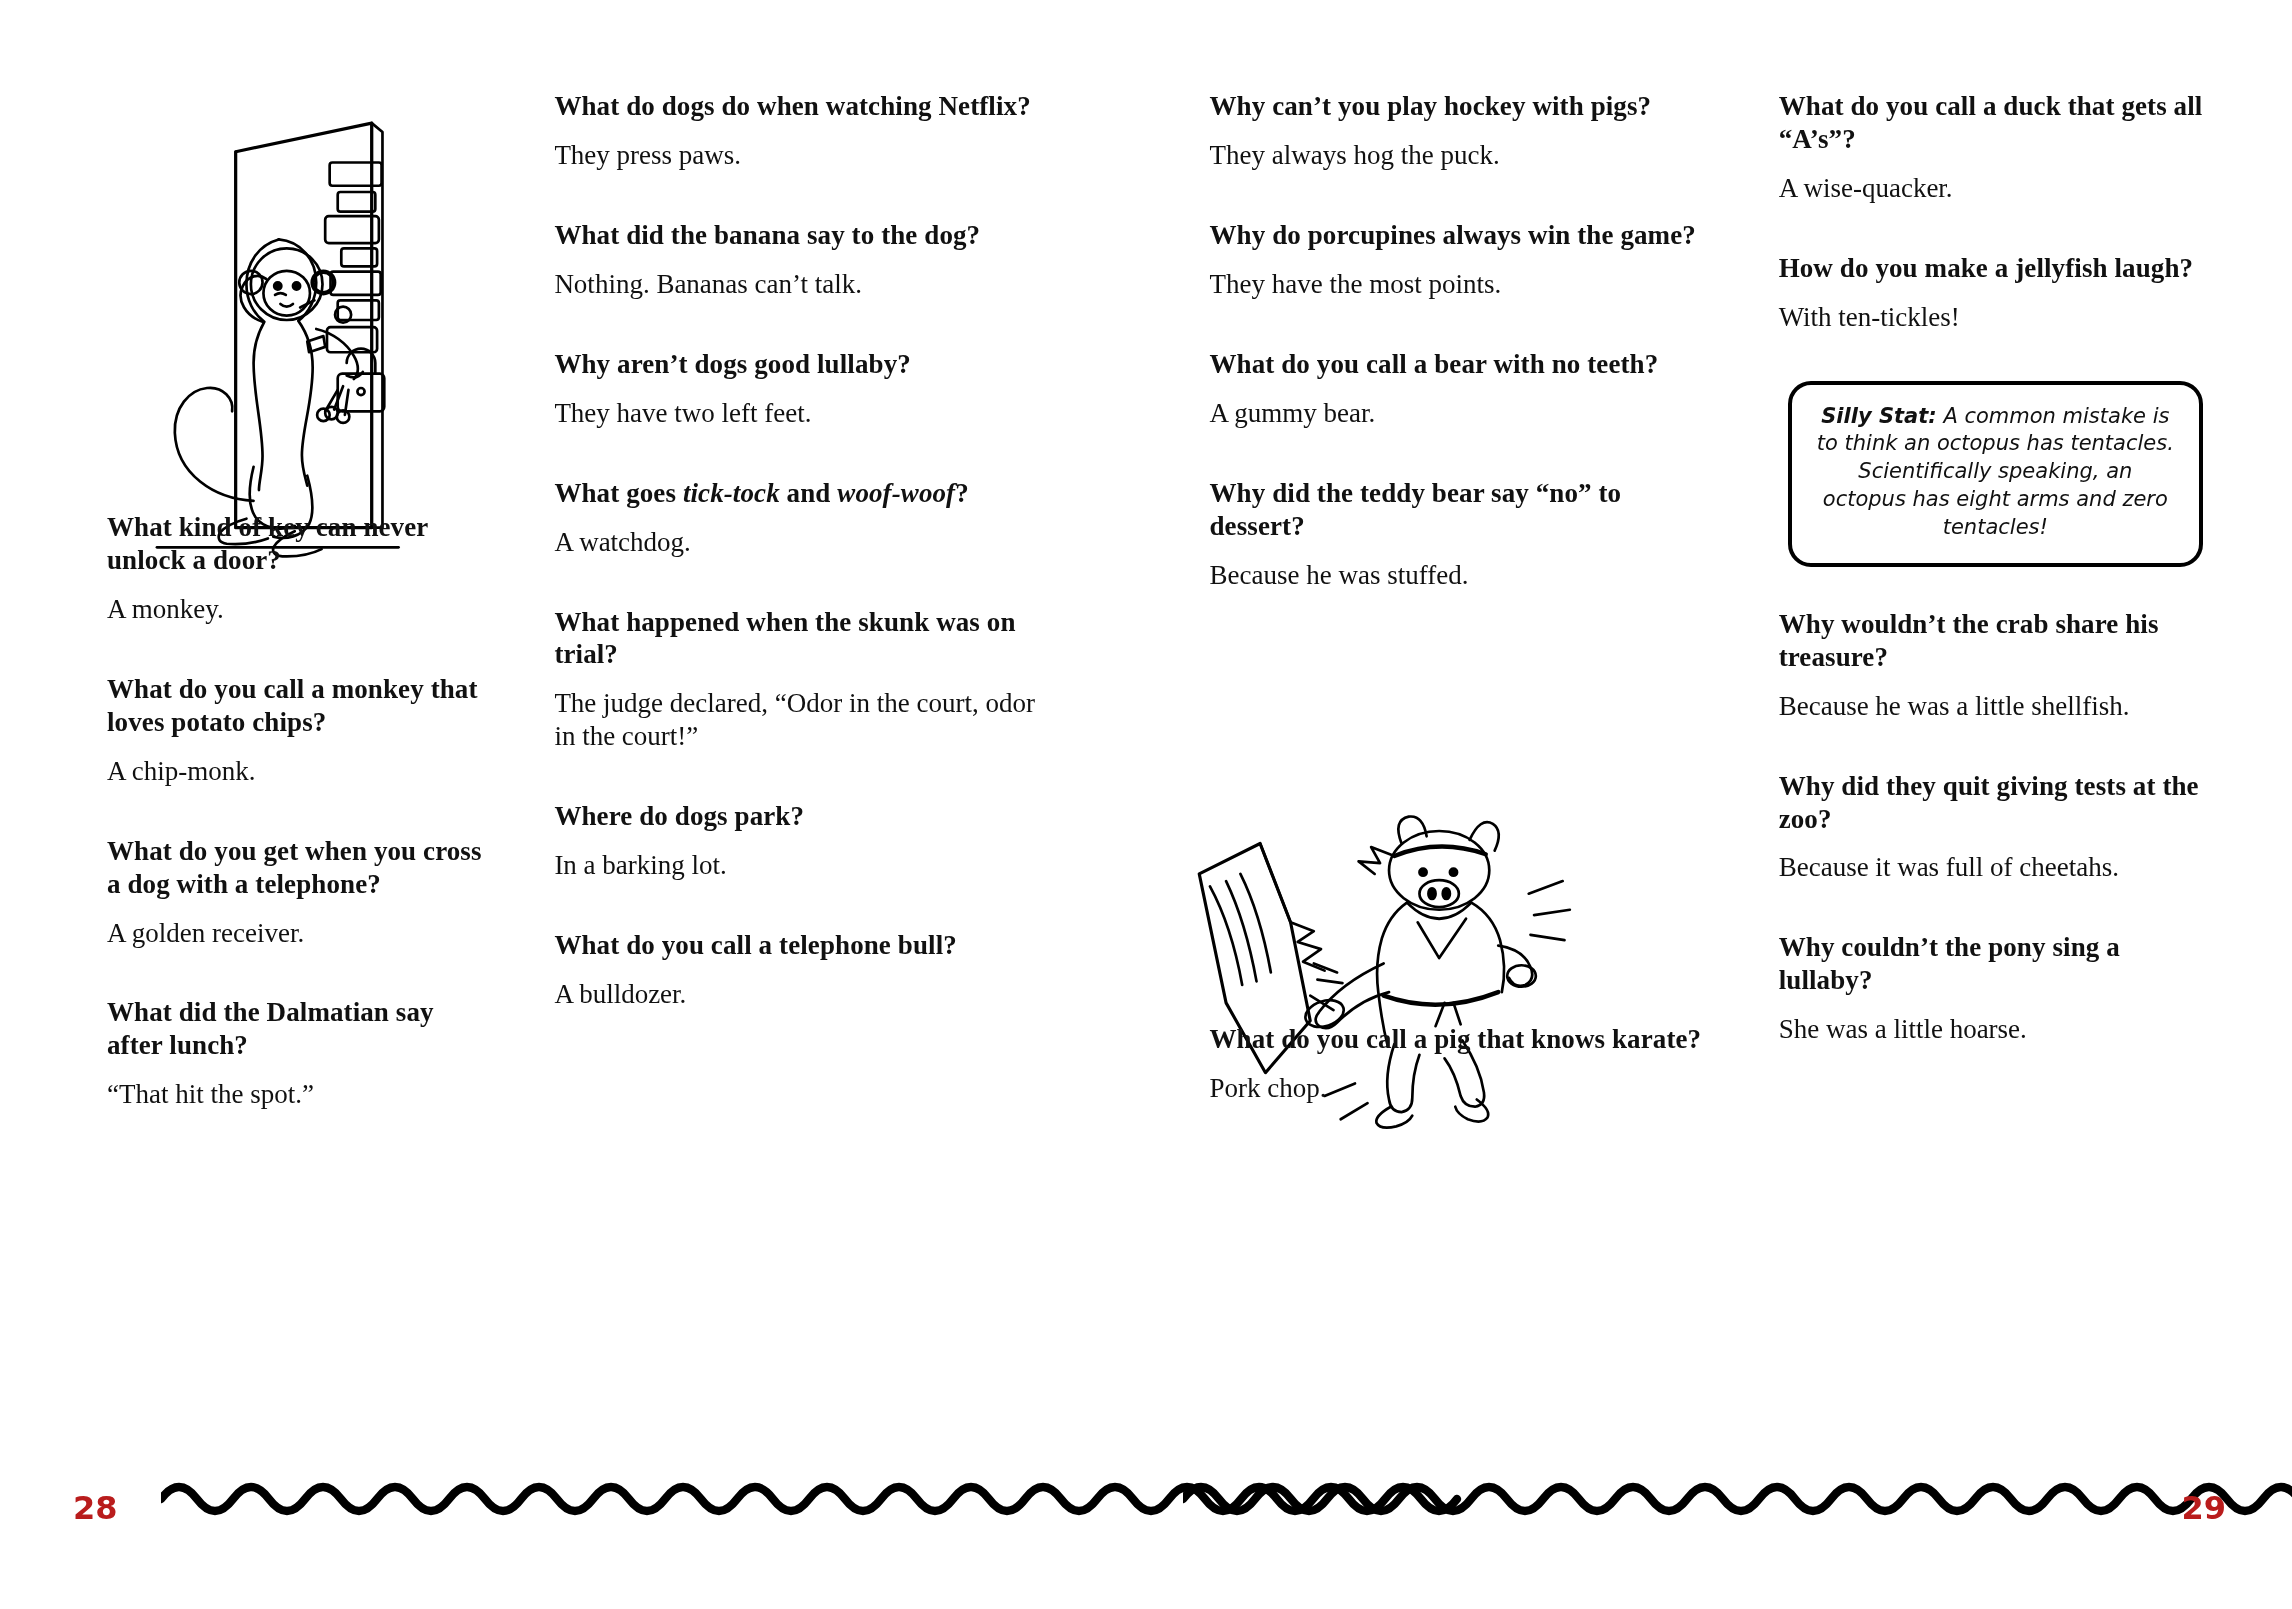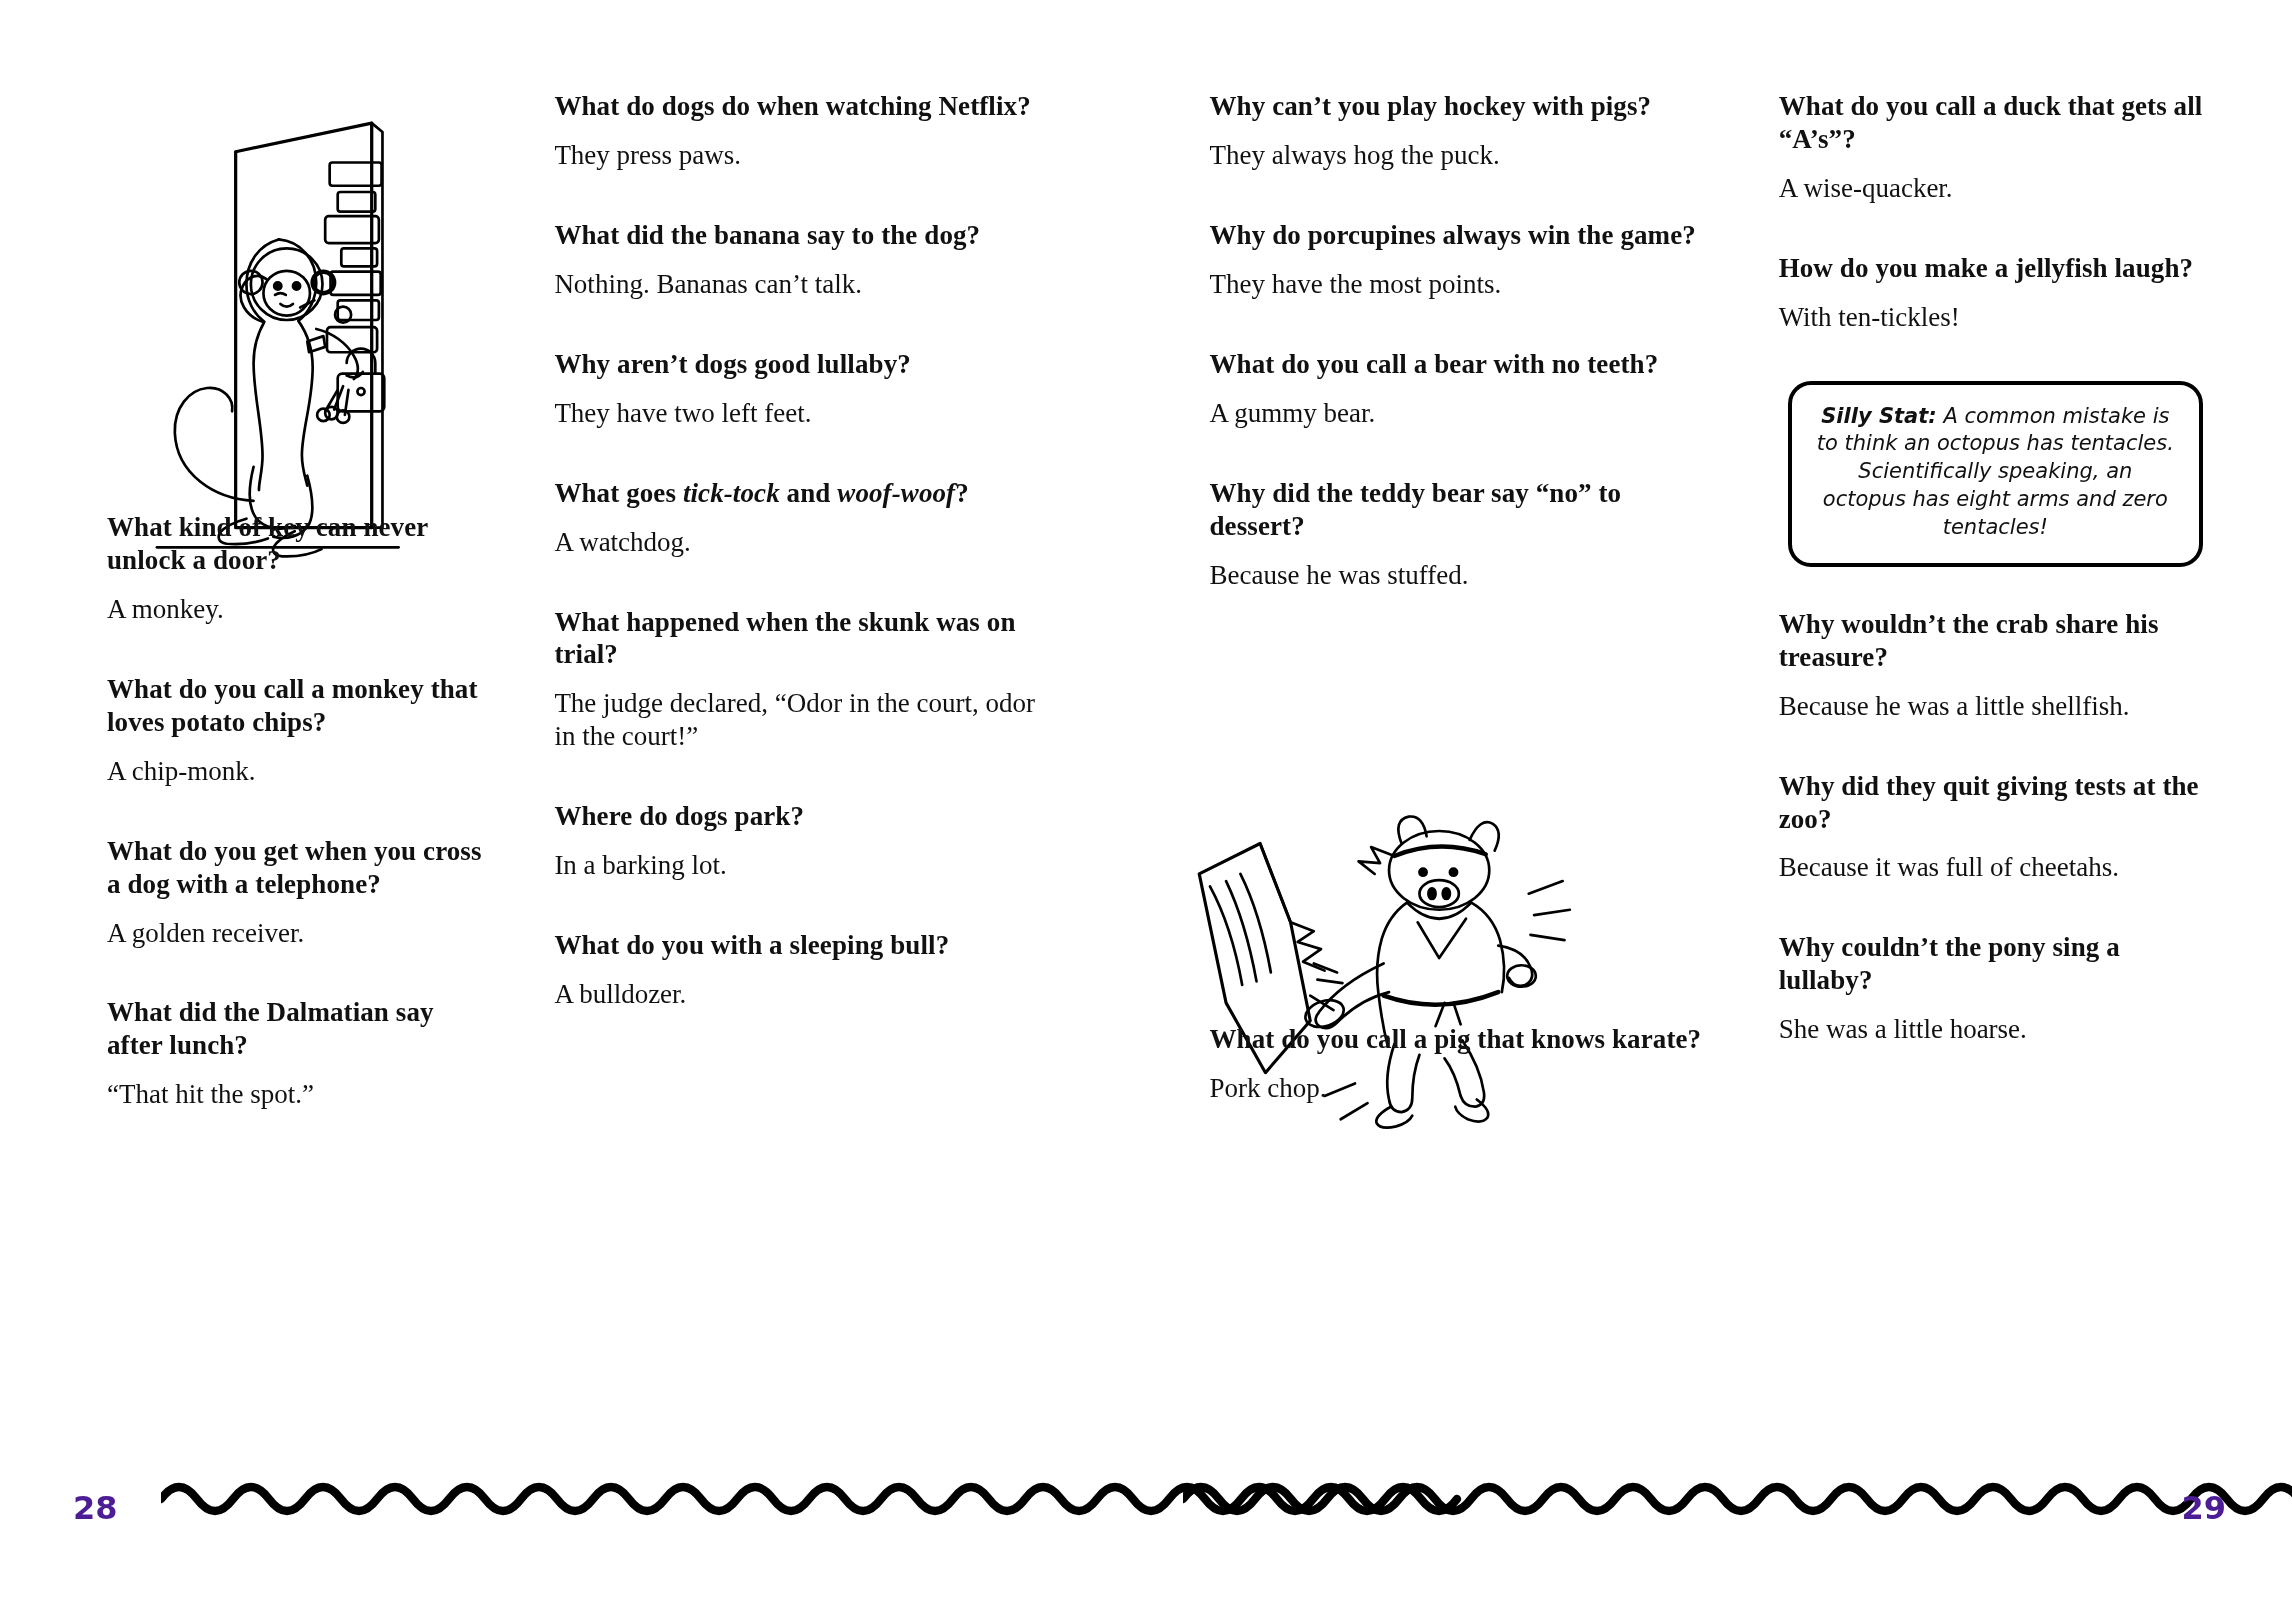--- a/index.html
+++ b/index.html
@@ -115,21 +115,21 @@
   }
   .page-left .wave { left: 161px; right: 36px; }
   .page-right .wave { left: 36px; right: 161px; }
 
   .pagenum {
     position: absolute;
     bottom: 82px;
     font-family: "DejaVu Sans", sans-serif;
     font-weight: bold;
     font-size: 32px;
-    color: #4c1d95;
+    color: #b91c1c;
   }
   .page-left .pagenum { left: 73px; }
   .page-right .pagenum { right: 67px; }
 </style>
 </head>
 <body>
 
 <div class="spread">
 
   <div class="page page-left">
@@ -250,21 +250,21 @@
           <div class="q">What happened when the skunk was on trial?</div>
           <div class="a">The judge declared, “Odor in the court, odor in the court!”</div>
         </div>
 
         <div class="joke">
           <div class="q">Where do dogs park?</div>
           <div class="a">In a barking lot.</div>
         </div>
 
         <div class="joke">
-          <div class="q">What do you with a sleeping bull?</div>
+          <div class="q">What do you call a telephone bull?</div>
           <div class="a">A bulldozer.</div>
         </div>
       </div>
 
     </div>
 
     <div class="footer">
       <svg class="wave" viewBox="0 0 1100 40" preserveAspectRatio="none">
         <path d="M0,20 Q 15,0 30,20 T 60,20 T 90,20 T 120,20 T 150,20 T 180,20 T 210,20 T 240,20 T 270,20 T 300,20 T 330,20 T 360,20 T 390,20 T 420,20 T 450,20 T 480,20 T 510,20 T 540,20 T 570,20 T 600,20 T 630,20 T 660,20 T 690,20 T 720,20 T 750,20 T 780,20 T 810,20 T 840,20 T 870,20 T 900,20 T 930,20 T 960,20 T 990,20 T 1020,20 T 1050,20 T 1080,20" fill="none" stroke="#000" stroke-width="7" stroke-linecap="round"></path>
       </svg>

